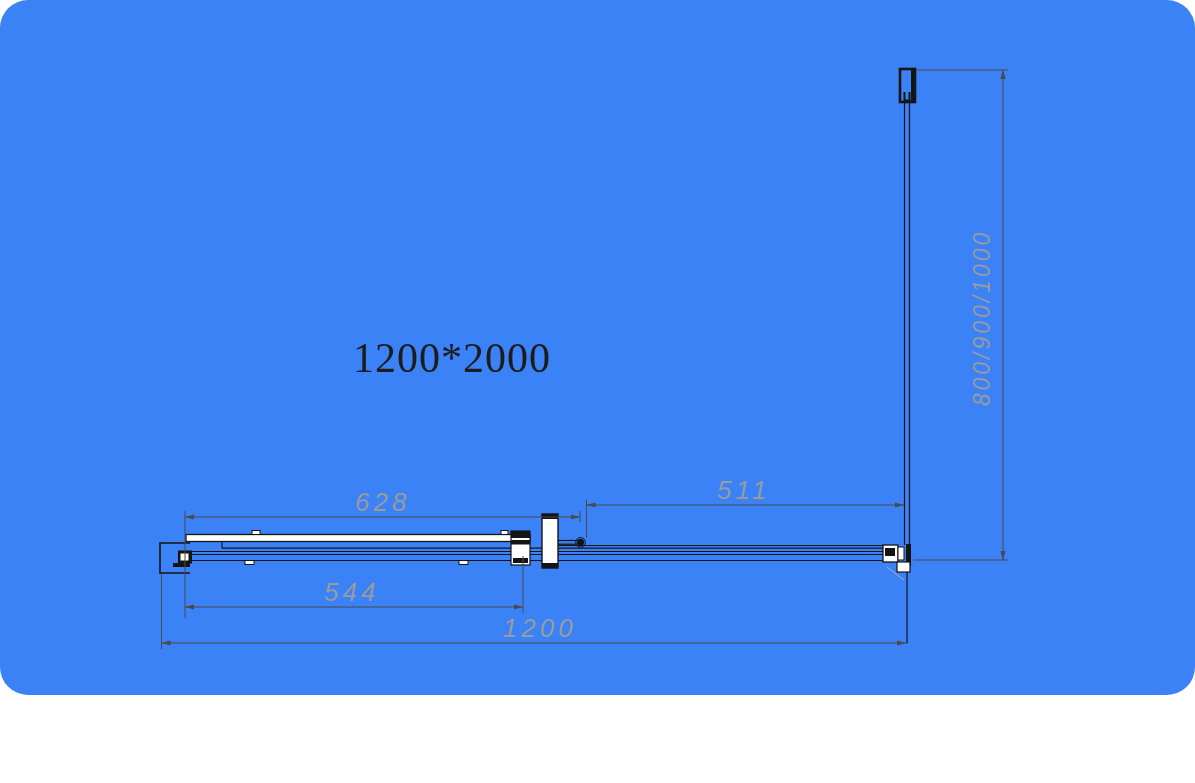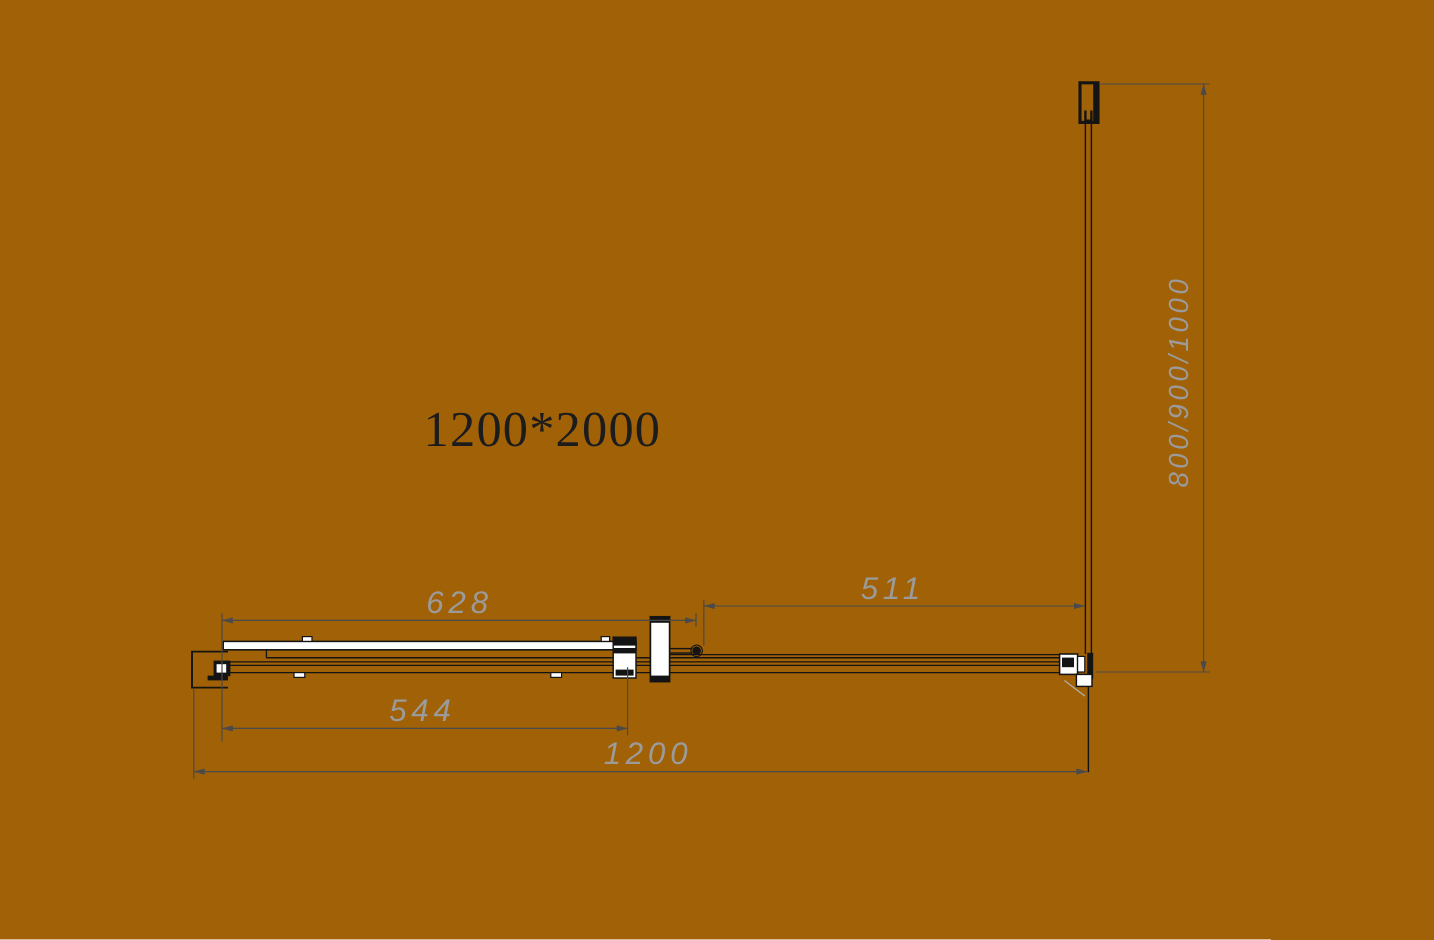--- a/index.html
+++ b/index.html
@@ -1,21 +1,22 @@
 <!DOCTYPE html>
 <html><head>
 <meta charset="utf-8">
 <style>
   html,body{margin:0;padding:0;background:#fff;}
   .canvas{
     position:relative;
-    width:1195px;height:783px;
-    background:#a16207;
+    width:1195px;height:695px;
+    background:#3b82f6;
     overflow:hidden;
     font-family:"Liberation Sans",sans-serif;
+    border-radius:28px;
   }
   svg{position:absolute;left:0;top:0;}
   .geo{stroke:#141414;fill:none;}
   .geo-fill{fill:#141414;stroke:none;}
   .geo-white{fill:#ffffff;stroke:#141414;}
   .dim-line{stroke:#4a4a4a;stroke-width:1;fill:none;}
   .dim-arrow{fill:#4a4a4a;stroke:none;}
   .dim-text{
     font-family:"Liberation Sans",sans-serif;
     font-style:italic;

